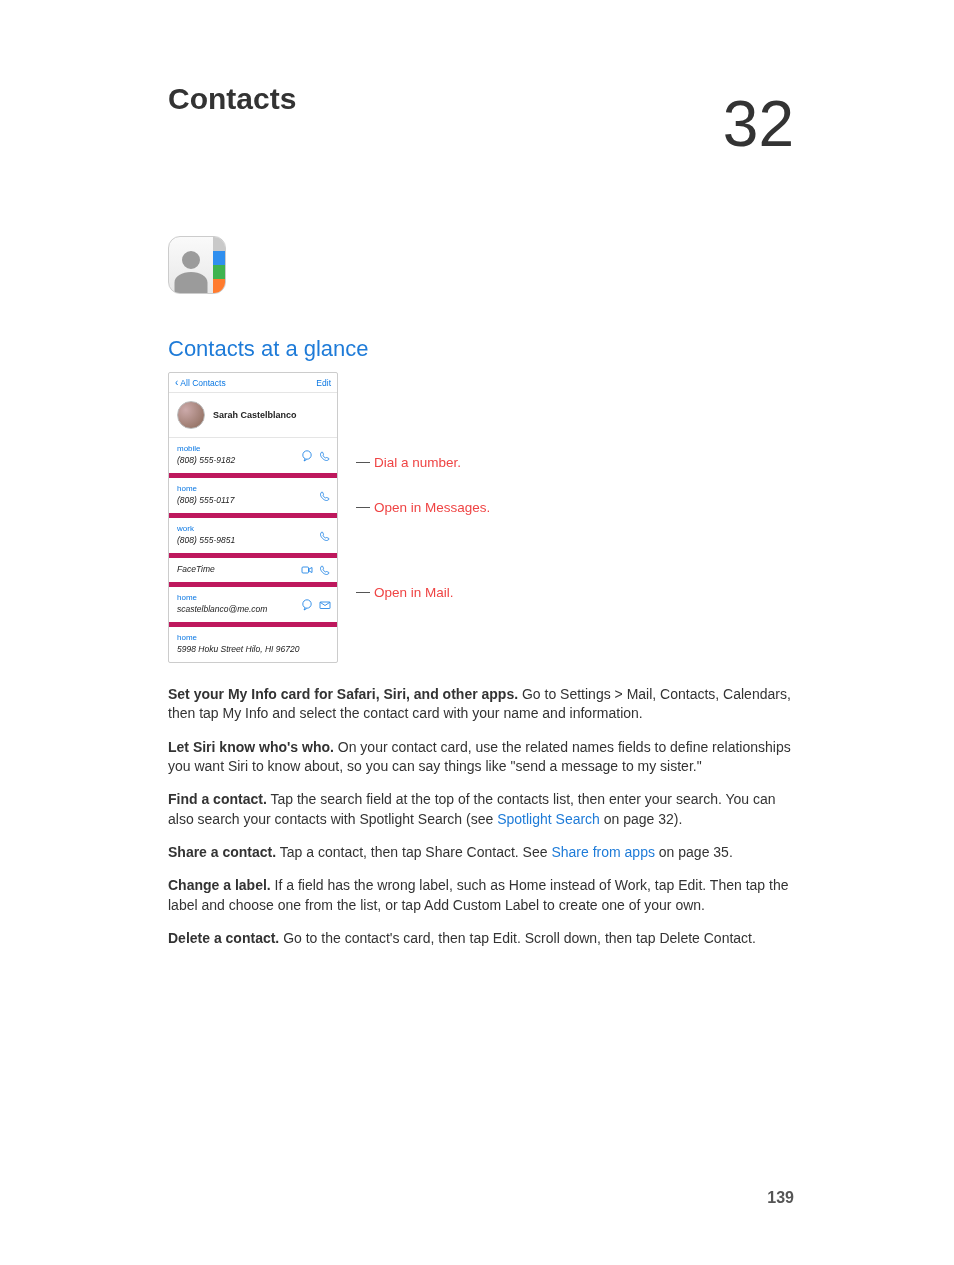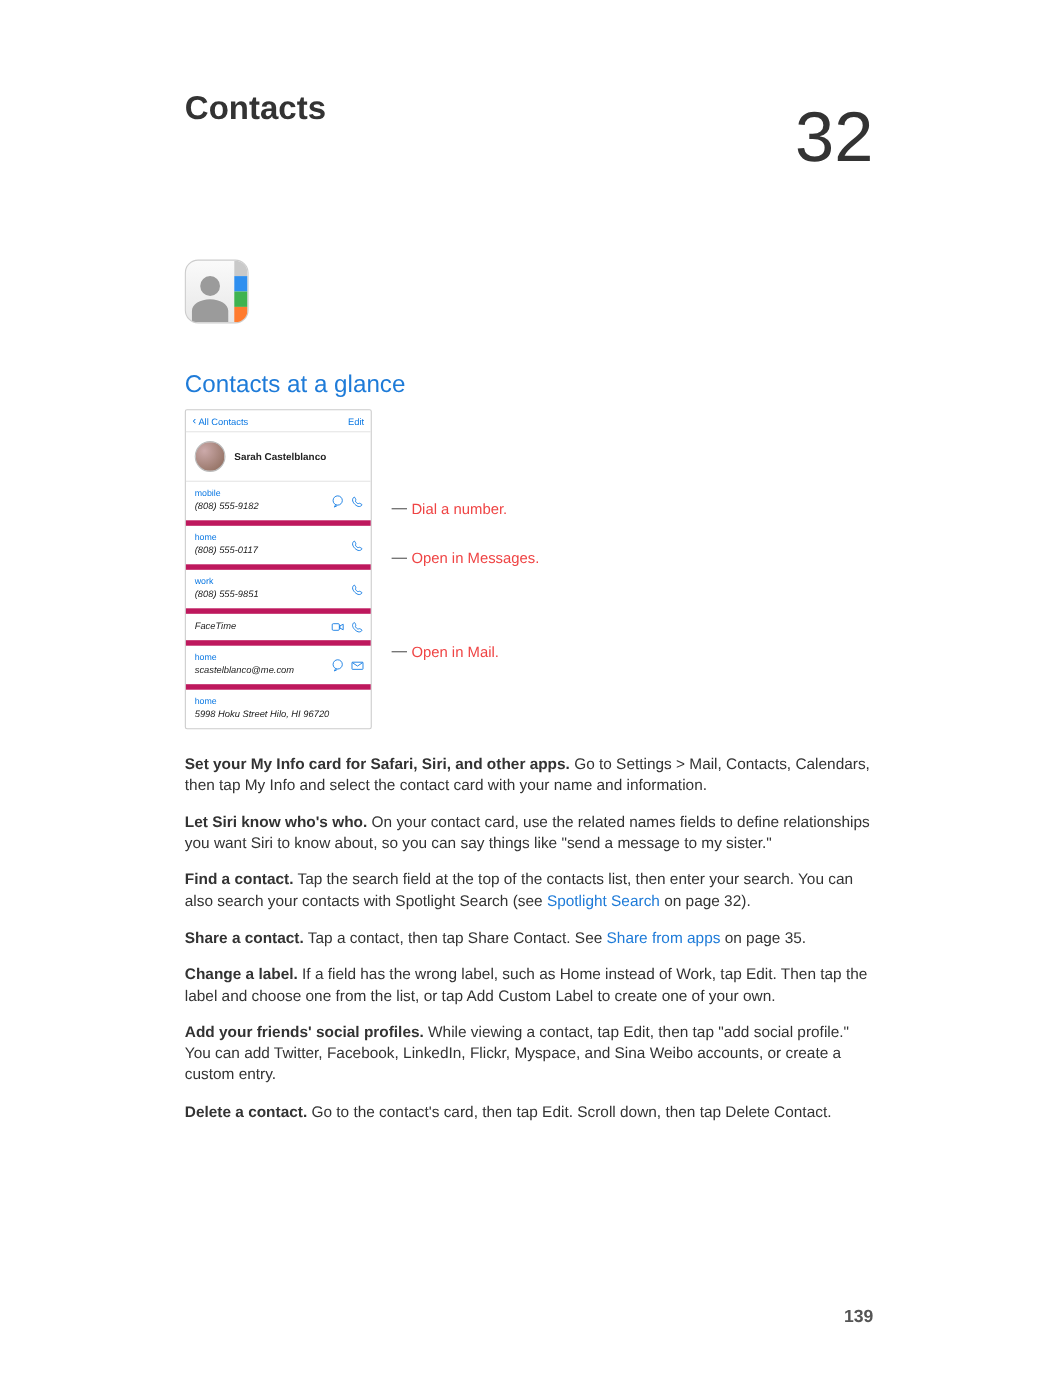--- a/index.html
+++ b/index.html
@@ -281,19 +281,18 @@
         </div>
     </div>
   </div>
 
   <div class="body-text">
     <p><strong>Set your My Info card for Safari, Siri, and other apps.</strong><span> Go to Settings &gt; Mail, Contacts, Calendars, then tap My Info and select the contact card with your name and information.</span></p>
     <p><strong>Let Siri know who's who.</strong><span> On your contact card, use the related names fields to define relationships you want Siri to know about, so you can say things like "send a message to my sister."</span></p>
     <p><strong>Find a contact.</strong><span> Tap the search field at the top of the contacts list, then enter your search. You can also search your contacts with Spotlight Search (see </span><span class="link">Spotlight Search</span><span> on page 32).</span></p>
     <p><strong>Share a contact.</strong><span> Tap a contact, then tap Share Contact. See </span><span class="link">Share from apps</span><span> on page 35.</span></p>
     <p><strong>Change a label.</strong><span> If a field has the wrong label, such as Home instead of Work, tap Edit. Then tap the label and choose one from the list, or tap Add Custom Label to create one of your own.</span></p>
-    <p><strong>Add your friends' social profiles.</strong><span> While viewing a contact, tap Edit, then tap "add social profile." You can add Twitter, Facebook, LinkedIn, Flickr, Myspace, and Sina Weibo accounts, or create a custom entry.</span></p>
     <p><strong>Delete a contact.</strong><span> Go to the contact's card, then tap Edit. Scroll down, then tap Delete Contact.</span></p>
   </div>
 
 </div>
 
 <div class="page-number">139</div>
 
 </body></html>

